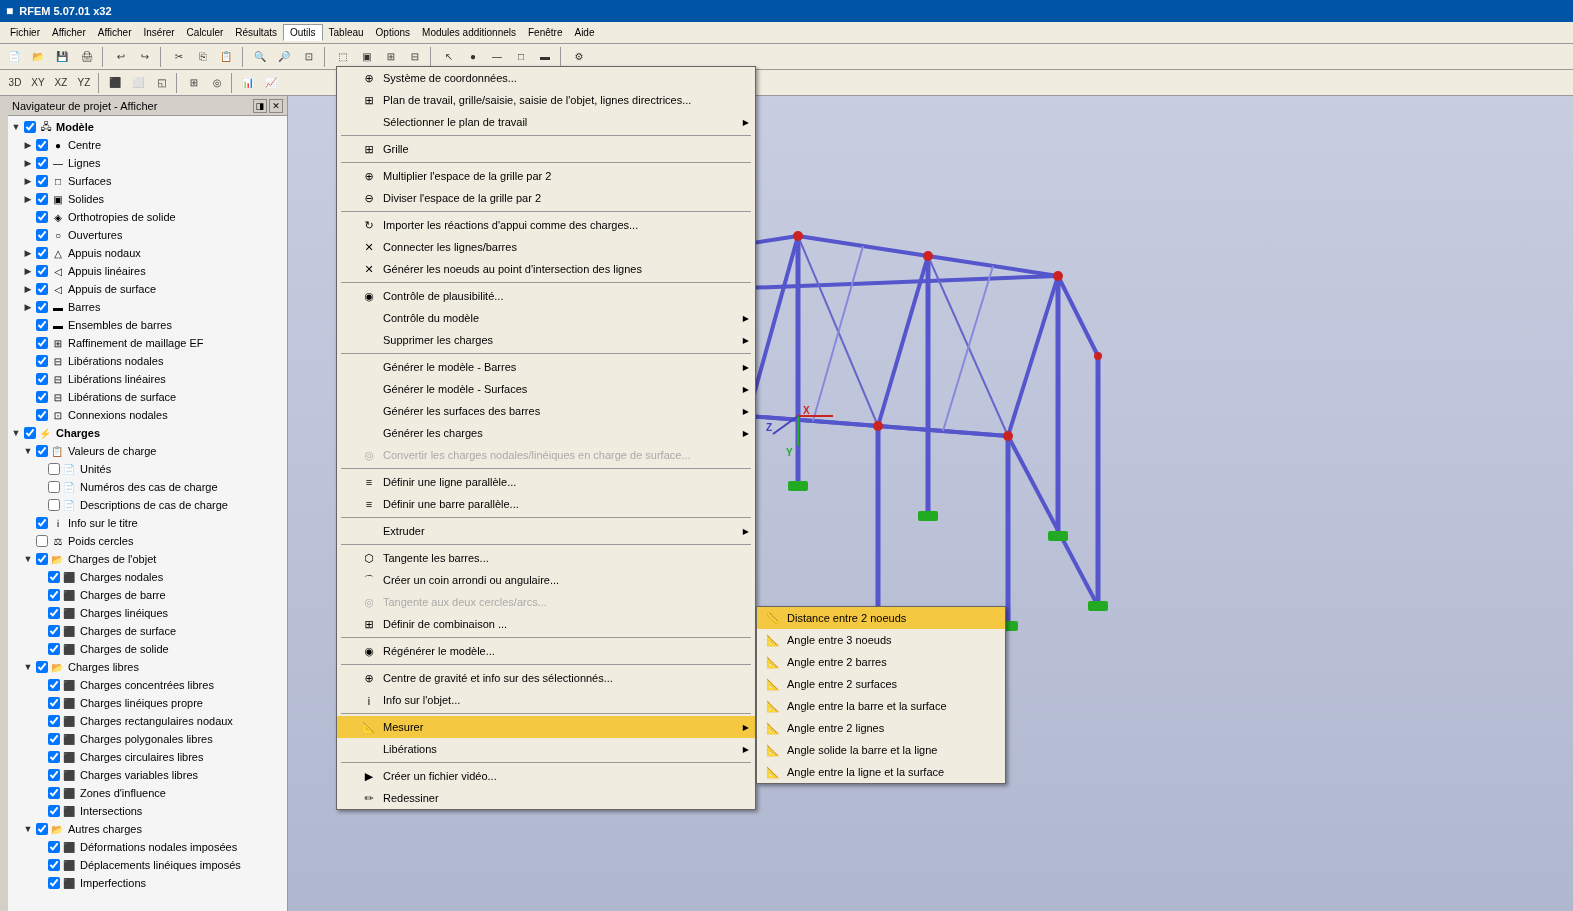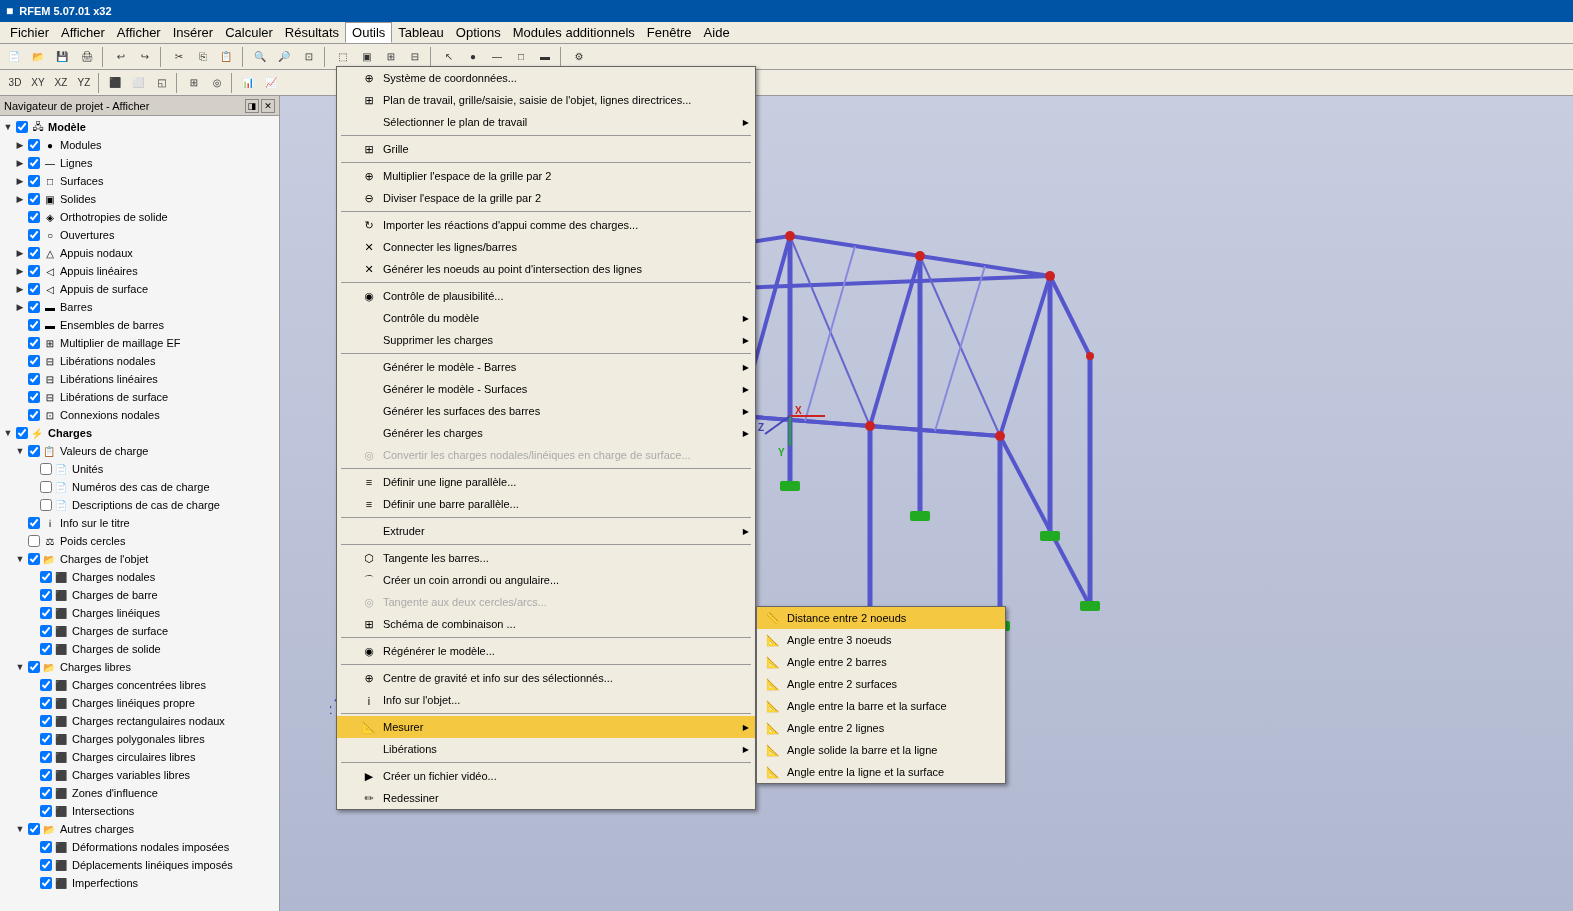--- a/index.html
+++ b/index.html
@@ -23,21 +23,21 @@
       background: #f0ece0;
       height: 22px;
       display: flex;
       align-items: center;
       padding: 0 4px;
       border-bottom: 1px solid #999;
     }
     .menu-item {
       padding: 2px 6px;
       cursor: pointer;
-      font-size: 13px;
+      font-size: 10px;
       color: #000;
     }
     .menu-item.active { background: #fff; border: 1px solid #999; border-bottom: 1px solid #fff; }
 
     
     .toolbar-row {
       background: #f0ece0;
       height: 26px;
       display: flex;
       align-items: center;
@@ -53,20 +53,21 @@
       display: flex; align-items: center; justify-content: center;
       font-size: 10px;
       color: #333;
     }
     .toolbar-sep { width: 4px; height: 20px; border-left: 1px solid #999; margin: 0 2px; }
 
     
     .main-layout {
       display: flex;
       height: calc(911px - 22px - 22px - 26px - 26px);
+      padding-left: 8px;
     }
 
     
     .left-panel {
       width: 280px;
       background: #f5f5f5;
       border-right: 1px solid #999;
       display: flex;
       flex-direction: column;
       overflow: hidden;
@@ -308,21 +309,21 @@
           <span class="tree-toggle">▼</span>
           <input type="checkbox" class="tree-checkbox" checked="" style="">
           <span class="tree-icon">🖧</span>
           <span class="tree-label bold">Modèle</span>
         </div>
         <div class="tree-item">
           <span class="tree-indent" style="width: 12px;"></span>
           <span class="tree-toggle">▶</span>
           <input type="checkbox" class="tree-checkbox" checked="" style="">
           <span class="tree-icon">●</span>
-          <span class="tree-label">Modules</span>
+          <span class="tree-label">Centre</span>
         </div>
         <div class="tree-item">
           <span class="tree-indent" style="width: 12px;"></span>
           <span class="tree-toggle">▶</span>
           <input type="checkbox" class="tree-checkbox" checked="" style="">
           <span class="tree-icon">—</span>
           <span class="tree-label">Lignes</span>
         </div>
         <div class="tree-item">
           <span class="tree-indent" style="width: 12px;"></span>
@@ -385,21 +386,21 @@
           <span class="tree-toggle"> </span>
           <input type="checkbox" class="tree-checkbox" checked="" style="">
           <span class="tree-icon">▬</span>
           <span class="tree-label">Ensembles de barres</span>
         </div>
         <div class="tree-item">
           <span class="tree-indent" style="width: 12px;"></span>
           <span class="tree-toggle"> </span>
           <input type="checkbox" class="tree-checkbox" checked="" style="">
           <span class="tree-icon">⊞</span>
-          <span class="tree-label">Multiplier de maillage EF</span>
+          <span class="tree-label">Raffinement de maillage EF</span>
         </div>
         <div class="tree-item">
           <span class="tree-indent" style="width: 12px;"></span>
           <span class="tree-toggle"> </span>
           <input type="checkbox" class="tree-checkbox" checked="" style="">
           <span class="tree-icon">⊟</span>
           <span class="tree-label">Libérations nodales</span>
         </div>
         <div class="tree-item">
           <span class="tree-indent" style="width: 12px;"></span>
@@ -833,21 +834,21 @@
     <div class="dropdown-menu-item">
       <span class="dropdown-item-icon">⌒</span>
       <span class="dropdown-item-label">Créer un coin arrondi ou angulaire...</span>
     </div>
     <div class="dropdown-menu-item disabled">
       <span class="dropdown-item-icon">◎</span>
       <span class="dropdown-item-label">Tangente aux deux cercles/arcs...</span>
     </div>
     <div class="dropdown-menu-item">
       <span class="dropdown-item-icon">⊞</span>
-      <span class="dropdown-item-label">Schéma de combinaison ...</span>
+      <span class="dropdown-item-label">Définir de combinaison ...</span>
     </div>
     <div class="dropdown-menu-sep"></div>
     <div class="dropdown-menu-item">
       <span class="dropdown-item-icon">◉</span>
       <span class="dropdown-item-label">Régénérer le modèle...</span>
     </div>
     <div class="dropdown-menu-sep"></div>
     <div class="dropdown-menu-item">
       <span class="dropdown-item-icon">⊕</span>
       <span class="dropdown-item-label">Centre de gravité et info sur des sélectionnés...</span>

